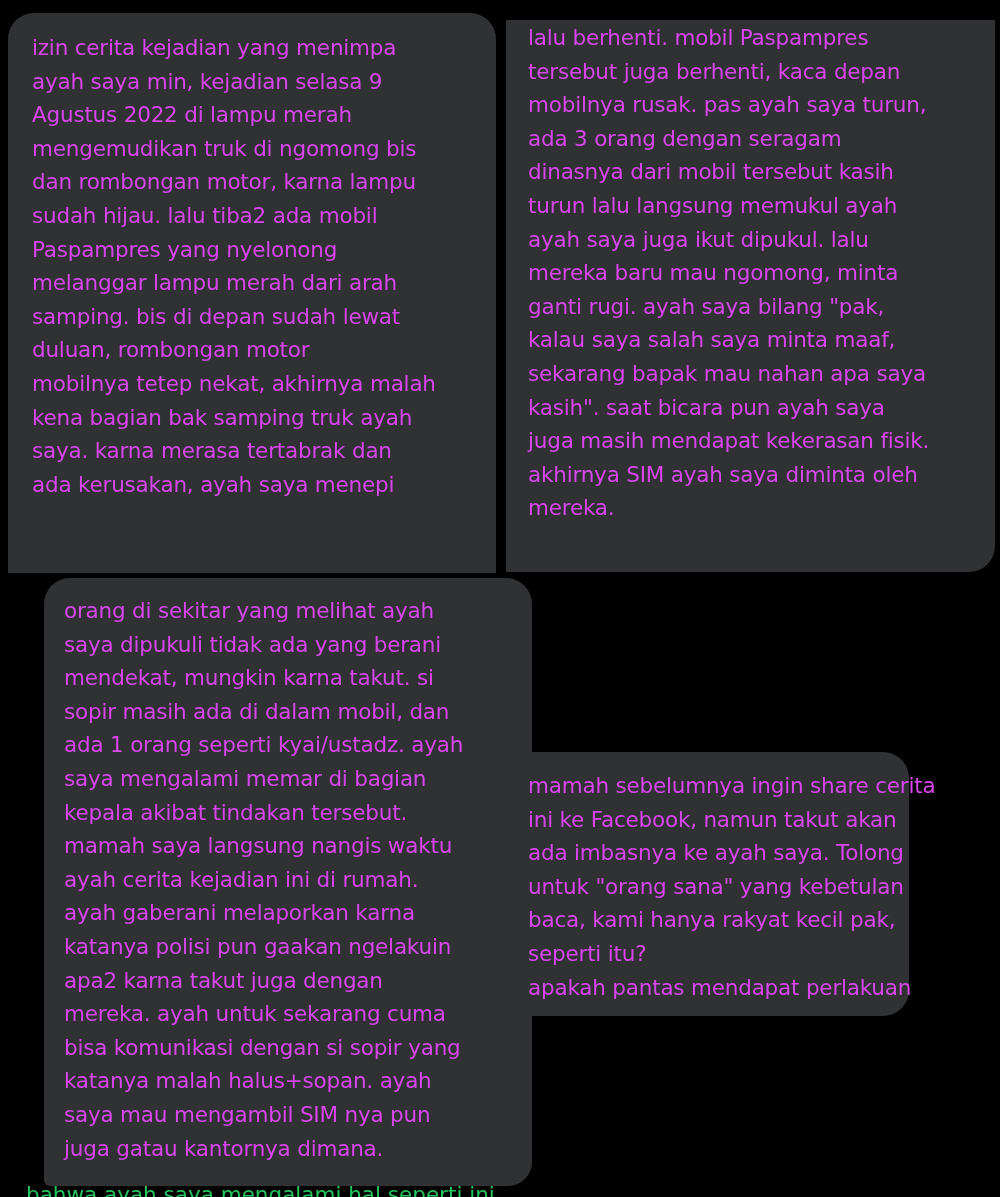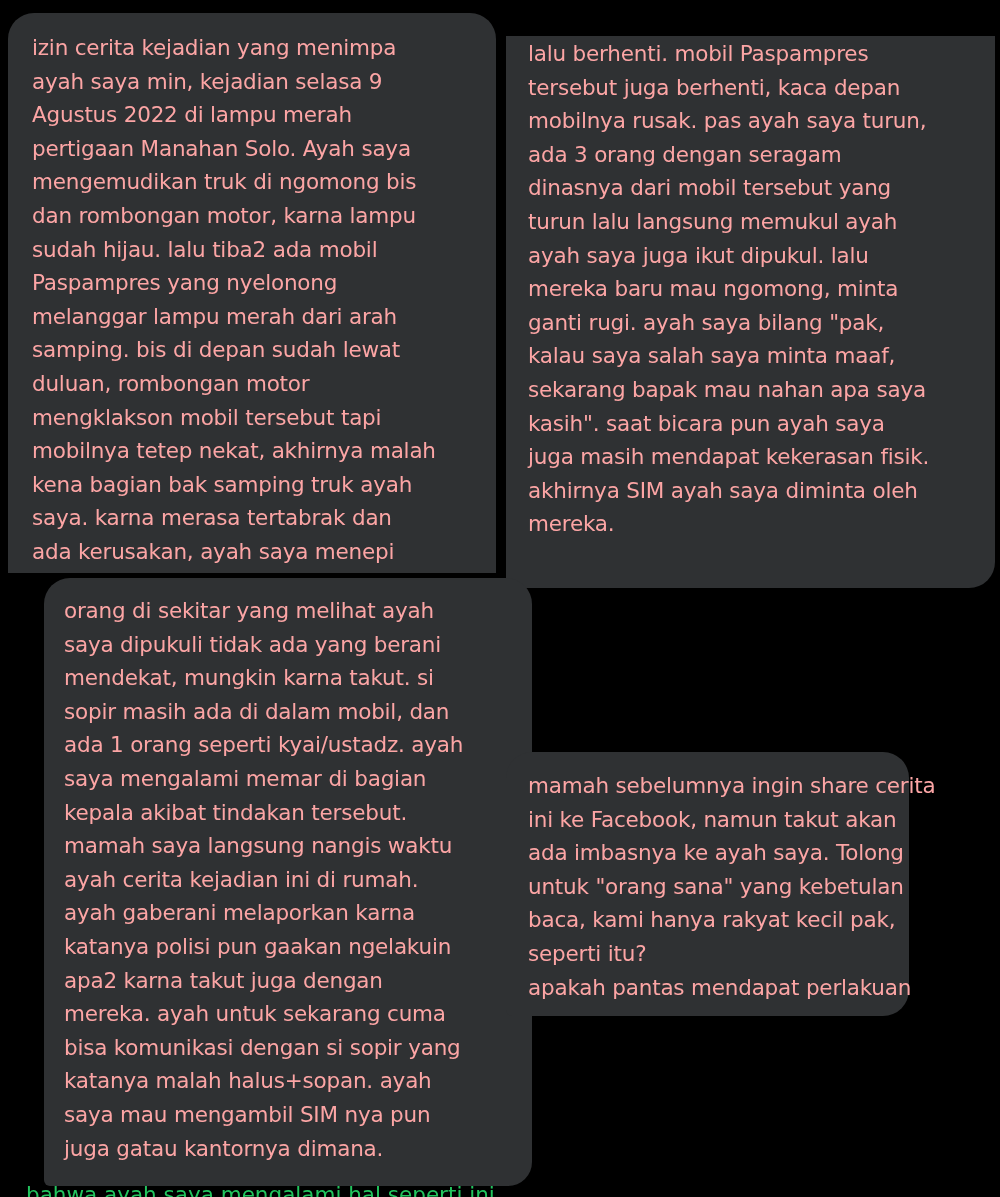--- a/index.html
+++ b/index.html
@@ -10,21 +10,21 @@
   body {
     width: 1000px;
     height: 1197px;
     position: relative;
     overflow: hidden;
     font-family: "DejaVu Sans", "Liberation Sans", sans-serif;
   }
   .bubble {
     position: absolute;
     background: #2f3133;
-    color: #fca5a5;
+    color: #d946ef;
     box-sizing: border-box;
     font-size: 21.5px;
     line-height: 33.6px;
     letter-spacing: -0.2px;
     padding-left: 24px;
     padding-right: 10px;
   }
   .bubble .line {
     display: block;
     white-space: nowrap;
@@ -32,21 +32,20 @@
   #b1 {
     left: 8px; top: 13px; width: 488px; height: 560px;
     border-radius: 26px 26px 0 0;
     padding-top: 18px;
   }
   #b2 {
     left: 506px; top: 20px; width: 489px; height: 552px;
     border-radius: 0 0 26px 0;
     padding-top: 1px;
     padding-left: 22px;
-    margin-top: 16px;
   }
   #b3 {
     left: 8px; top: 578px; width: 488px; height: 608px;
     border-radius: 26px 26px 24px 6px;
     padding-top: 16px;
     padding-left: 20px;
     margin-left: 36px;
   }
   #b4 {
     left: 506px; top: 752px; width: 403px; height: 264px;
@@ -69,41 +68,39 @@
     white-space: nowrap;
   }
 </style>
 </head>
 <body>
 
 <div class="bubble" id="b1">
   <span class="line">izin cerita kejadian yang menimpa</span>
   <span class="line">ayah saya min, kejadian selasa 9</span>
   <span class="line">Agustus 2022 di lampu merah</span>
-  <span class="line">pertigaan Manahan Solo. Ayah saya</span>
   <span class="line">mengemudikan truk di ngomong bis</span>
   <span class="line">dan rombongan motor, karna lampu</span>
   <span class="line">sudah hijau. lalu tiba2 ada mobil</span>
   <span class="line">Paspampres yang nyelonong</span>
   <span class="line">melanggar lampu merah dari arah</span>
   <span class="line">samping. bis di depan sudah lewat</span>
   <span class="line">duluan, rombongan motor</span>
-  <span class="line">mengklakson mobil tersebut tapi</span>
   <span class="line">mobilnya tetep nekat, akhirnya malah</span>
   <span class="line">kena bagian bak samping truk ayah</span>
   <span class="line">saya. karna merasa tertabrak dan</span>
   <span class="line">ada kerusakan, ayah saya menepi</span>
 </div>
 
 <div class="bubble" id="b2">
   <span class="line">lalu berhenti. mobil Paspampres</span>
   <span class="line">tersebut juga berhenti, kaca depan</span>
   <span class="line">mobilnya rusak. pas ayah saya turun,</span>
   <span class="line">ada 3 orang dengan seragam</span>
-  <span class="line">dinasnya dari mobil tersebut yang</span>
+  <span class="line">dinasnya dari mobil tersebut kasih</span>
   <span class="line">turun lalu langsung memukul ayah</span>
   <span class="line">ayah saya juga ikut dipukul. lalu</span>
   <span class="line">mereka baru mau ngomong, minta</span>
   <span class="line">ganti rugi. ayah saya bilang "pak,</span>
   <span class="line">kalau saya salah saya minta maaf,</span>
   <span class="line">sekarang bapak mau nahan apa saya</span>
   <span class="line">kasih". saat bicara pun ayah saya</span>
   <span class="line">juga masih mendapat kekerasan fisik.</span>
   <span class="line">akhirnya SIM ayah saya diminta oleh</span>
   <span class="line">mereka.</span>

